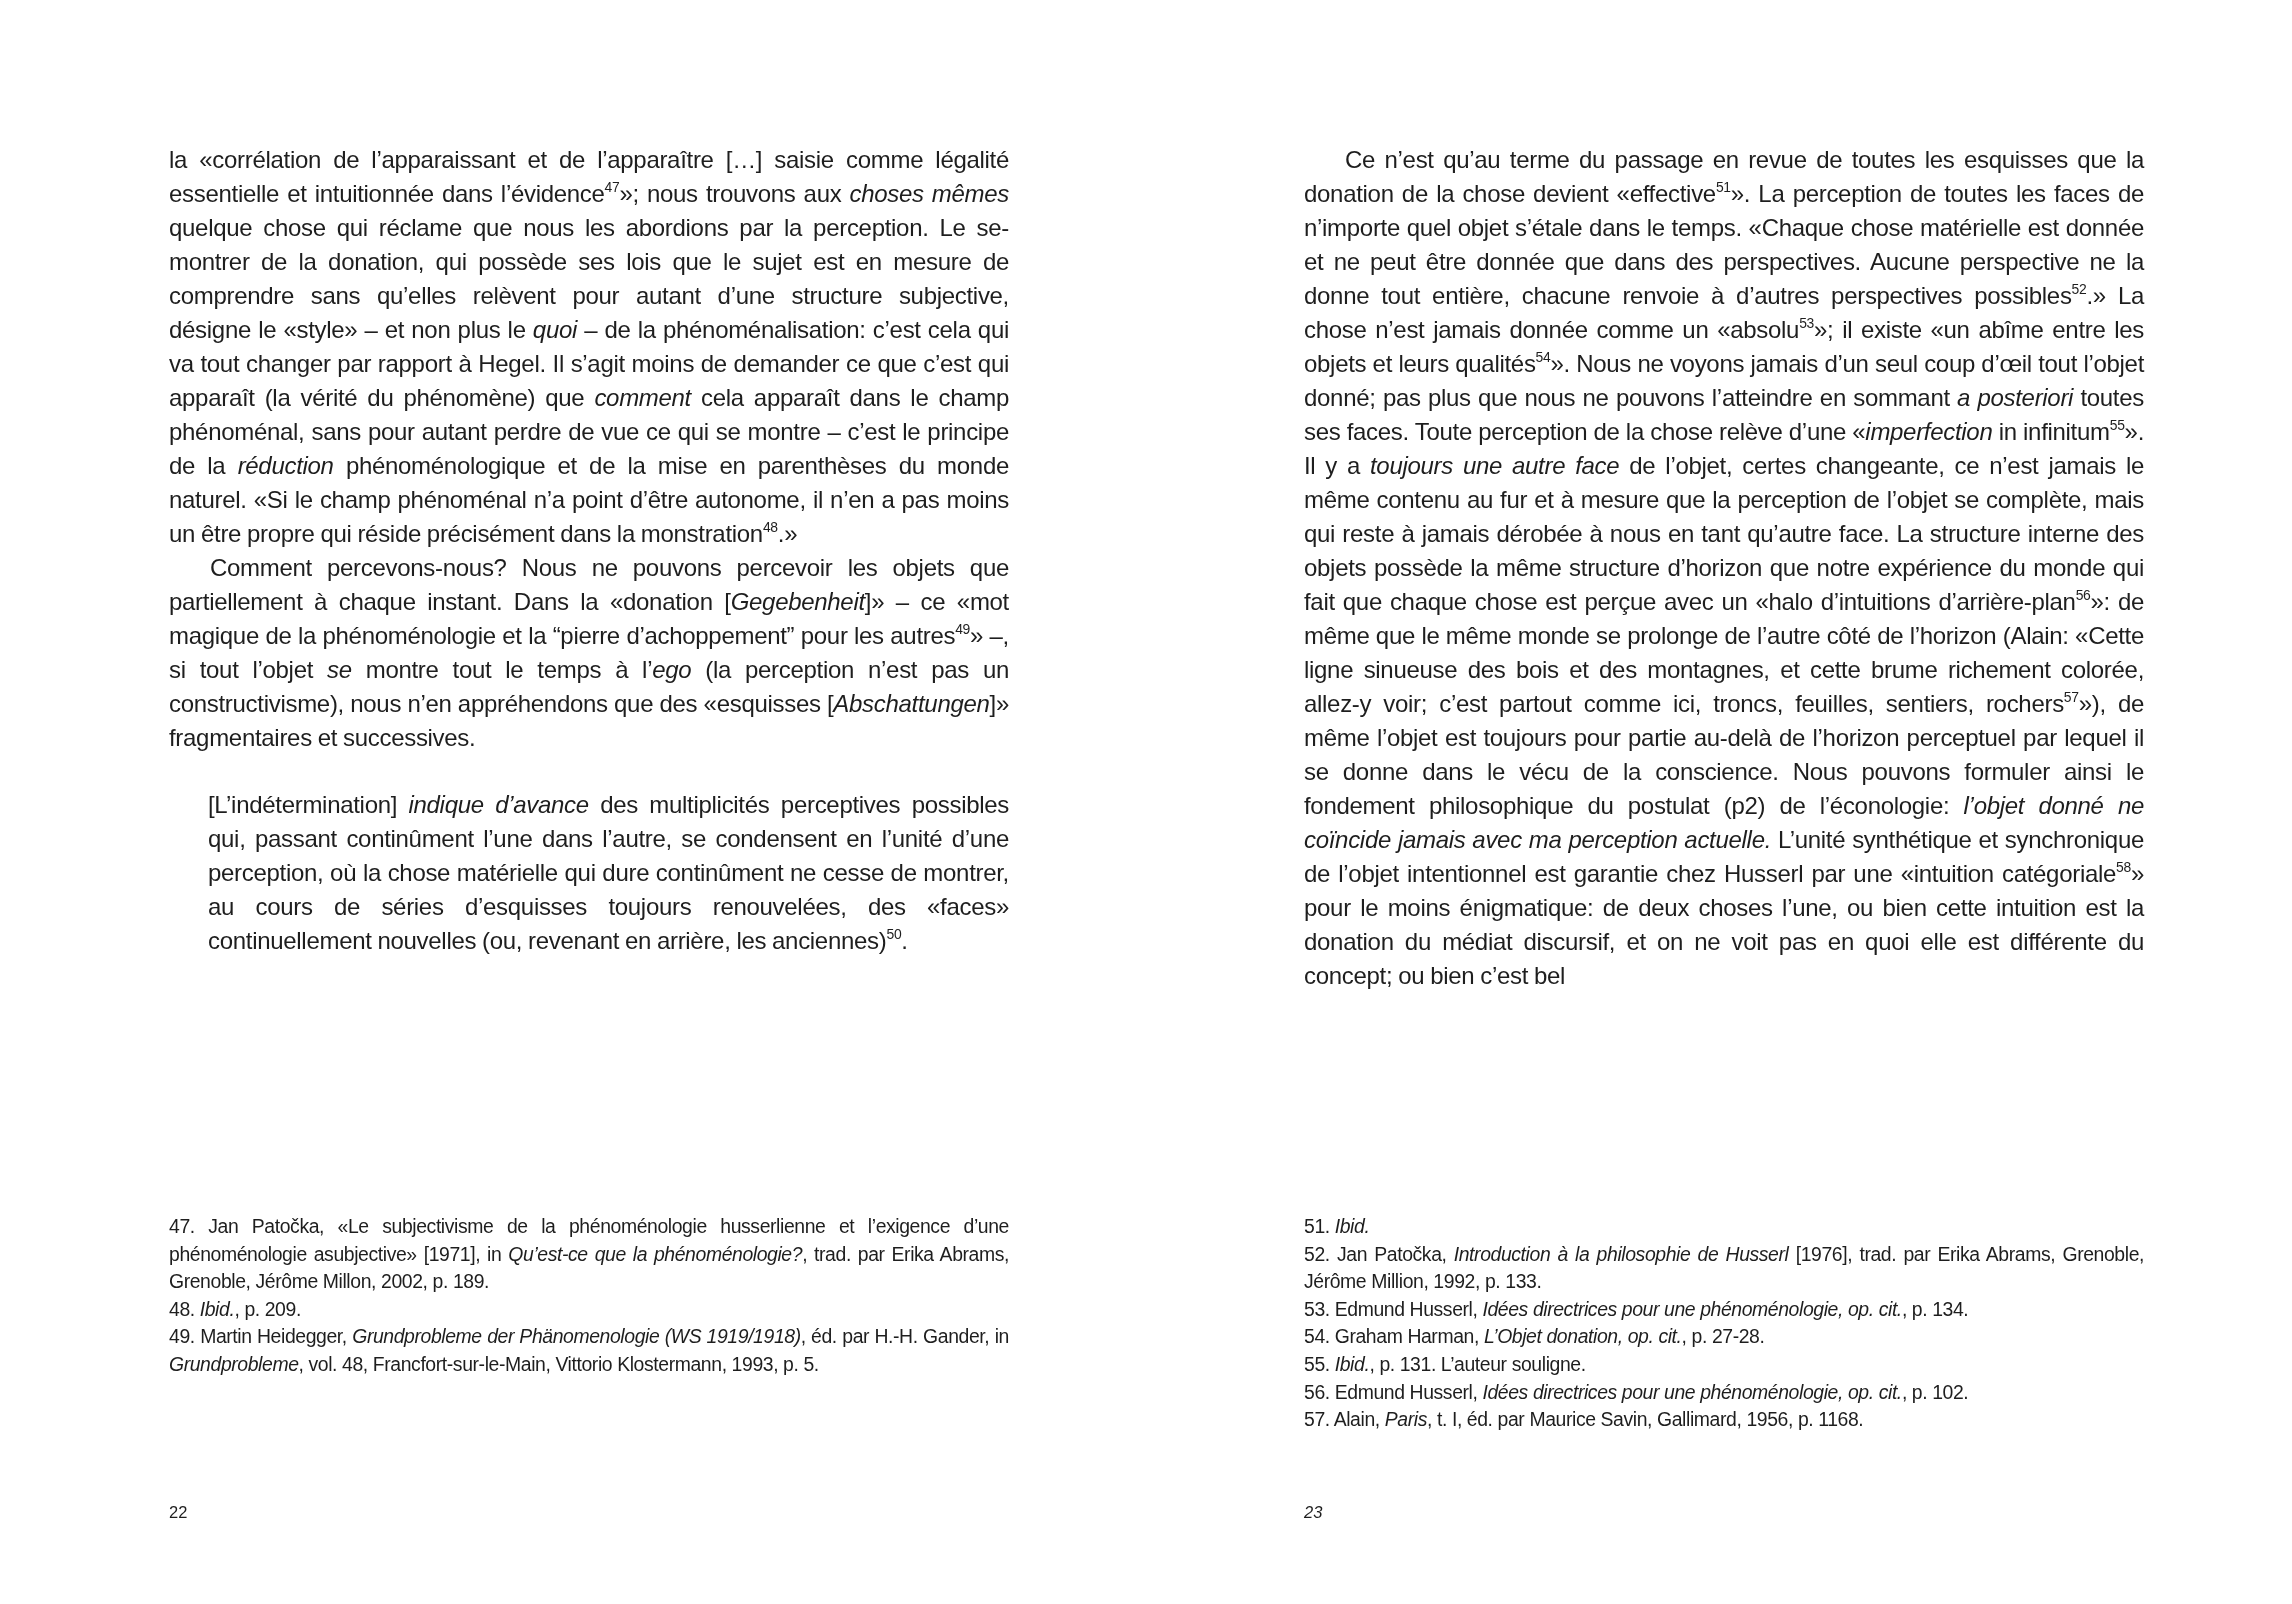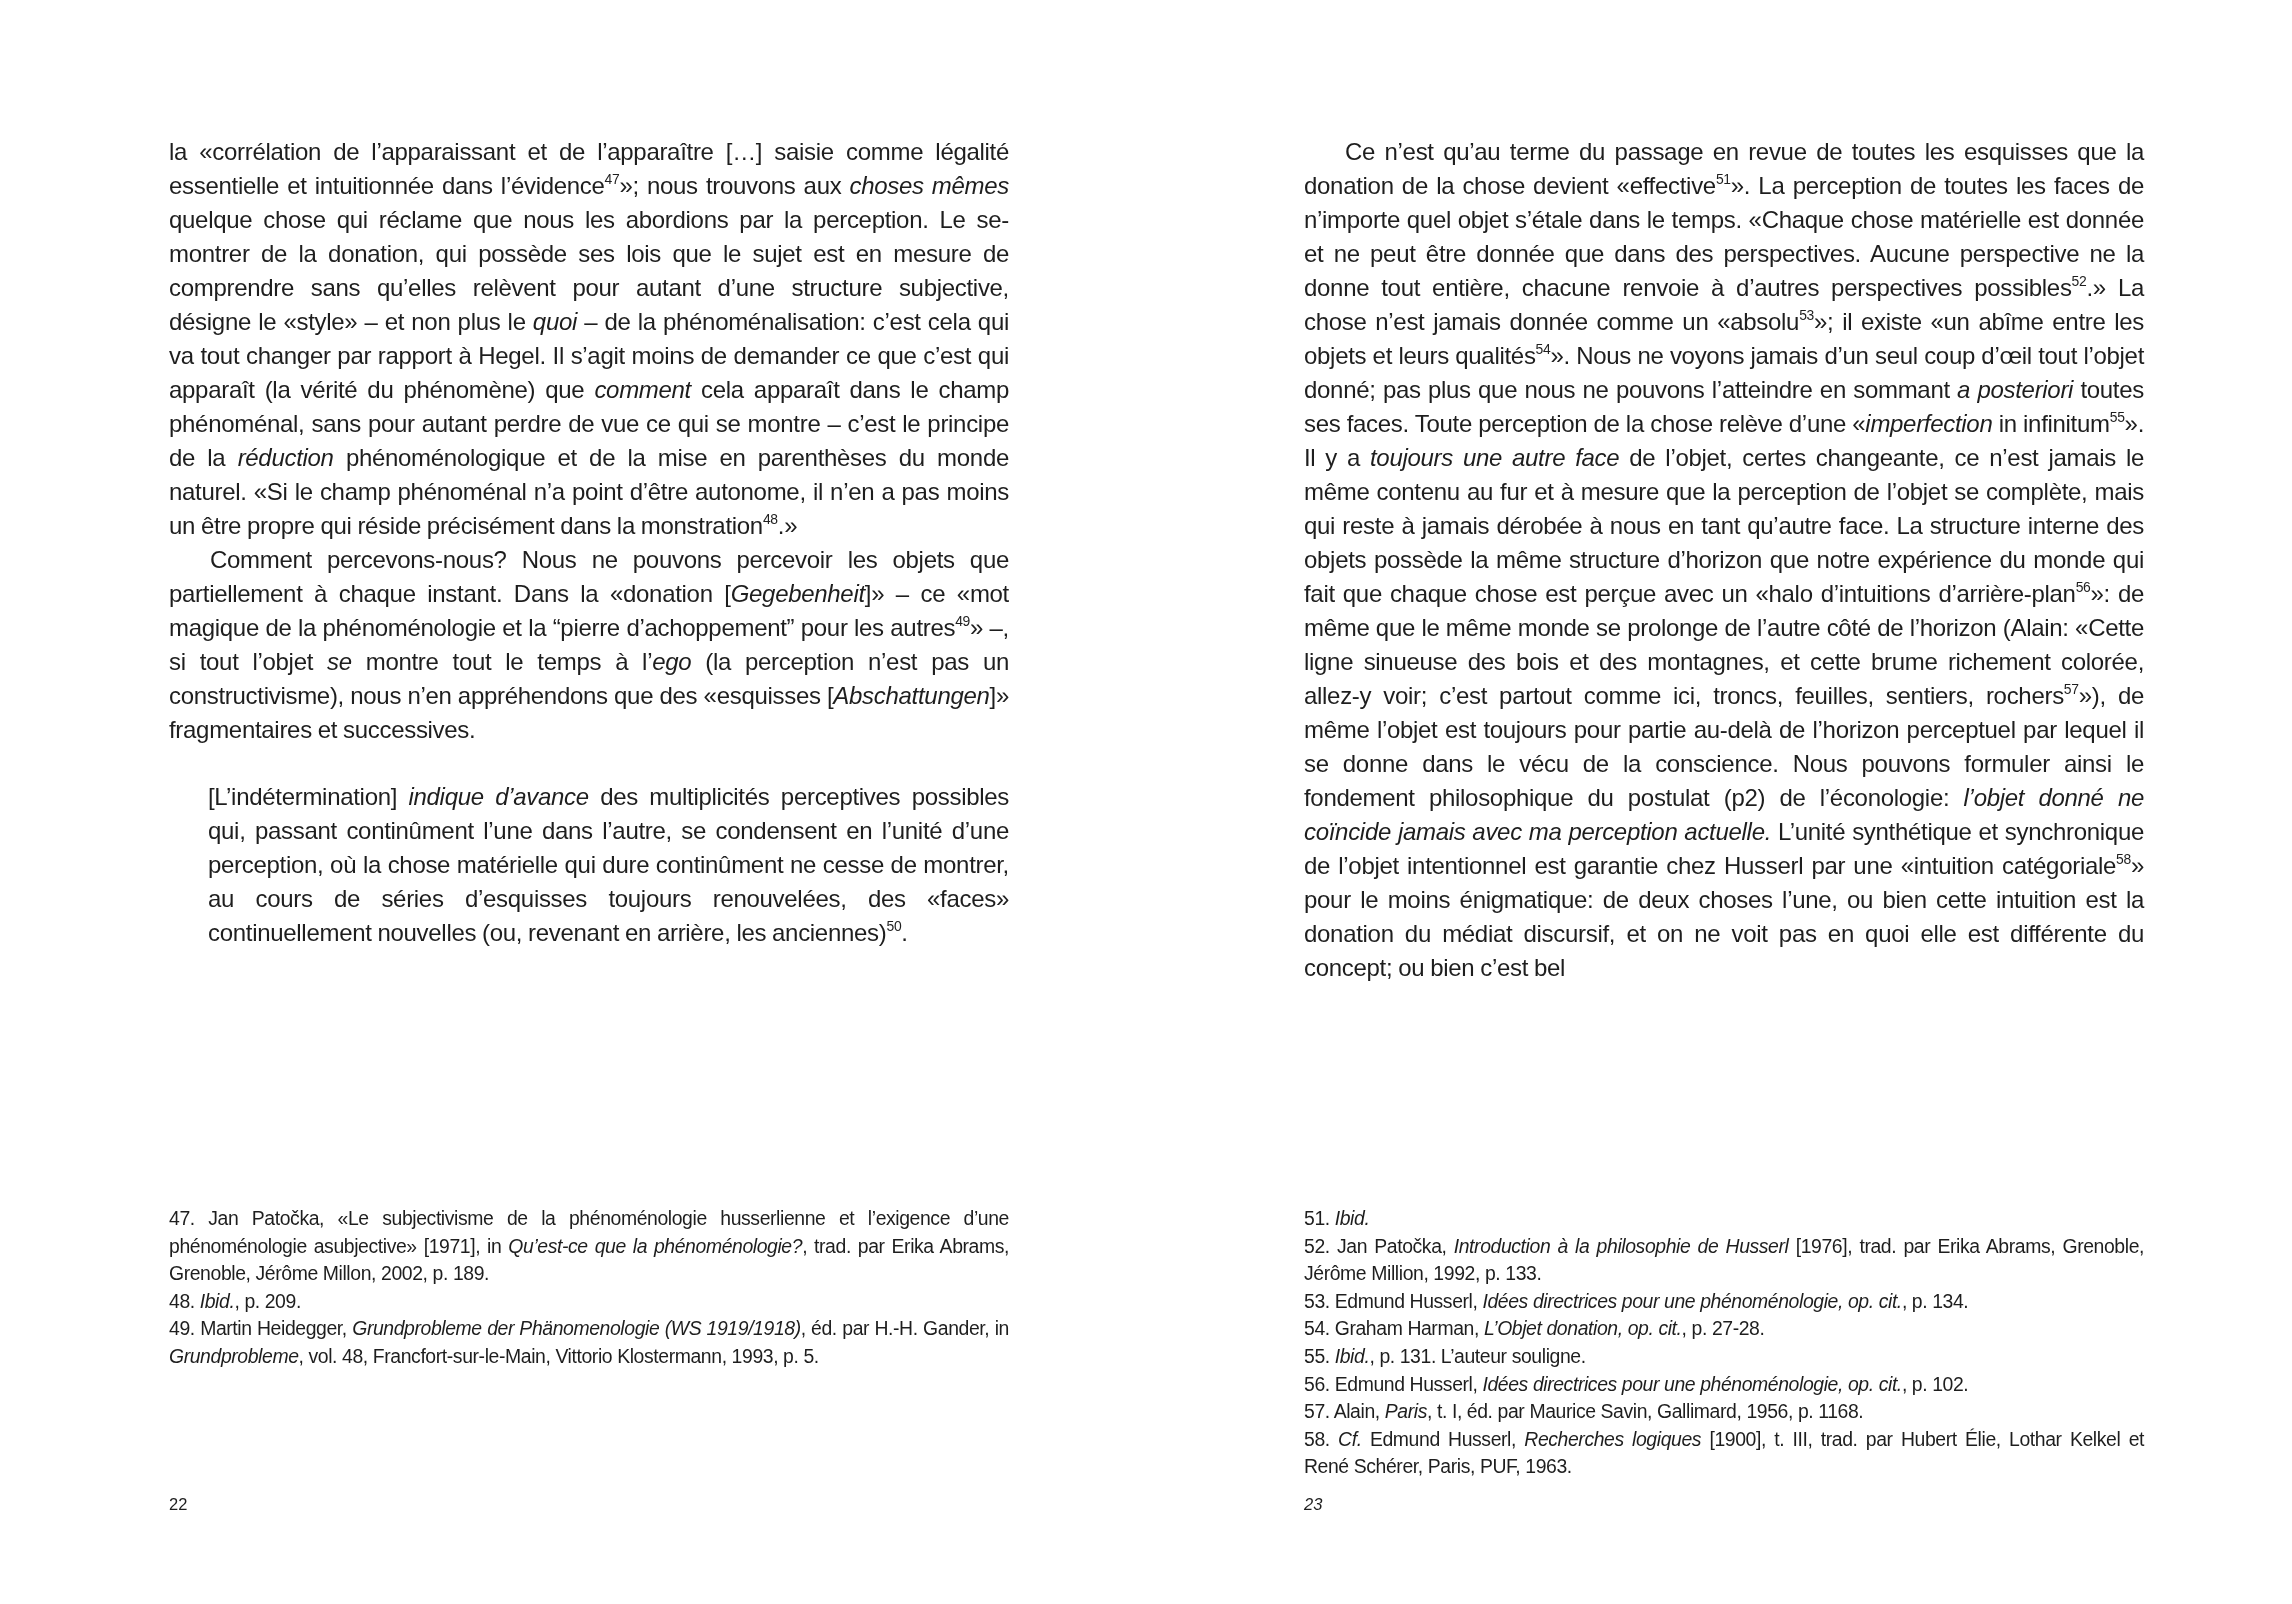--- a/index.html
+++ b/index.html
@@ -1,18 +1,18 @@
 <!DOCTYPE html>
 <html><head>
 <meta charset="utf-8">
 <style>
   html, body { margin: 0; padding: 0; background: #ffffff; }
   body { width: 2292px; height: 1604px; position: relative; overflow: hidden;
          font-family: "Liberation Sans", "DejaVu Sans", sans-serif; color: #1e1e1e; }
-  .page { position: absolute; top: 8px; height: 1302px; width: 1146px; }
+  .page { position: absolute; top: 16px; height: 1302px; width: 1146px; }
   .page.left { left: 0; }
   .page.right { left: 1146px; }
   .body-text { position: absolute; top: 127px; width: 840px;
                font-size: 24px; line-height: 34px; text-align: justify;
                letter-spacing: -0.3px; word-spacing: -0.5px; }
   .page.left .body-text { left: 169px; }
   .page.right .body-text { left: 158px; }
   .body-text p { margin: 0; }
   .indent { text-indent: 41px; }
   .block-quote { margin: 33px 0 0 39px !important; }
@@ -49,17 +49,16 @@
       <p class="indent">Ce n’est qu’au terme du passage en revue de toutes les esquisses que la donation de la chose devient «effective<sup>51</sup>». La perception de toutes les faces de n’importe quel objet s’étale dans le temps. «Chaque chose matérielle est donnée et ne peut être donnée que dans des perspectives. Aucune perspective ne la donne tout entière, chacune renvoie à d’autres perspectives possibles<sup>52</sup>.» La chose n’est jamais donnée comme un «absolu<sup>53</sup>»; il existe «un abîme entre les objets et leurs qualités<sup>54</sup>». Nous ne voyons jamais d’un seul coup d’œil tout l’objet donné; pas plus que nous ne pouvons l’atteindre en sommant <i>a posteriori</i> toutes ses faces. Toute perception de la chose relève d’une «<i>imperfection</i> in infinitum<sup>55</sup>». Il y a <i>toujours une autre face</i> de l’objet, certes changeante, ce n’est jamais le même contenu au fur et à mesure que la perception de l’objet se complète, mais qui reste à jamais dérobée à nous en tant qu’autre face. La structure interne des objets possède la même structure d’horizon que notre expérience du monde qui fait que chaque chose est perçue avec un «halo d’intuitions d’arrière-plan<sup>56</sup>»: de même que le même monde se prolonge de l’autre côté de l’horizon (Alain: «Cette ligne sinueuse des bois et des montagnes, et cette brume richement colorée, allez-y voir; c’est partout comme ici, troncs, feuilles, sentiers, rochers<sup>57</sup>»), de même l’objet est toujours pour partie au-delà de l’horizon perceptuel par lequel il se donne dans le vécu de la conscience. Nous pouvons formuler ainsi le fondement philosophique du postulat (p2) de l’éconologie: <i>l’objet donné ne coïncide jamais avec ma perception actuelle.</i> L’unité synthétique et synchronique de l’objet intentionnel est garantie chez Husserl par une «intuition catégoriale<sup>58</sup>» pour le moins énigmatique: de deux choses l’une, ou bien cette intuition est la donation du médiat discursif, et on ne voit pas en quoi elle est différente du concept; ou bien c’est bel</p>
     </div>
   <div class="notes">
       <p class="note">51. <i>Ibid.</i></p>
       <p class="note">52. Jan Patočka, <i>Introduction à la philosophie de Husserl</i> [1976], trad. par Erika Abrams, Grenoble, Jérôme Million, 1992, p. 133.</p>
       <p class="note">53. Edmund Husserl, <i>Idées directrices pour une phénoménologie, op. cit.</i>, p. 134.</p>
       <p class="note">54. Graham Harman, <i>L’Objet donation, op. cit.</i>, p. 27-28.</p>
       <p class="note">55. <i>Ibid.</i>, p. 131. L’auteur souligne.</p>
       <p class="note">56. Edmund Husserl, <i>Idées directrices pour une phénoménologie, op. cit.</i>, p. 102.</p>
       <p class="note">57. Alain, <i>Paris</i>, t. I, éd. par Maurice Savin, Gallimard, 1956, p. 1168.</p>
-      <p class="note">58. <i>Cf.</i> Edmund Husserl, <i>Recherches logiques</i> [1900], t. III, trad. par Hubert Élie, Lothar Kelkel et René Schérer, Paris, PUF, 1963.</p>
     </div>
   <div class="page-number">23</div>
 </div>
 
 
 </body></html>

